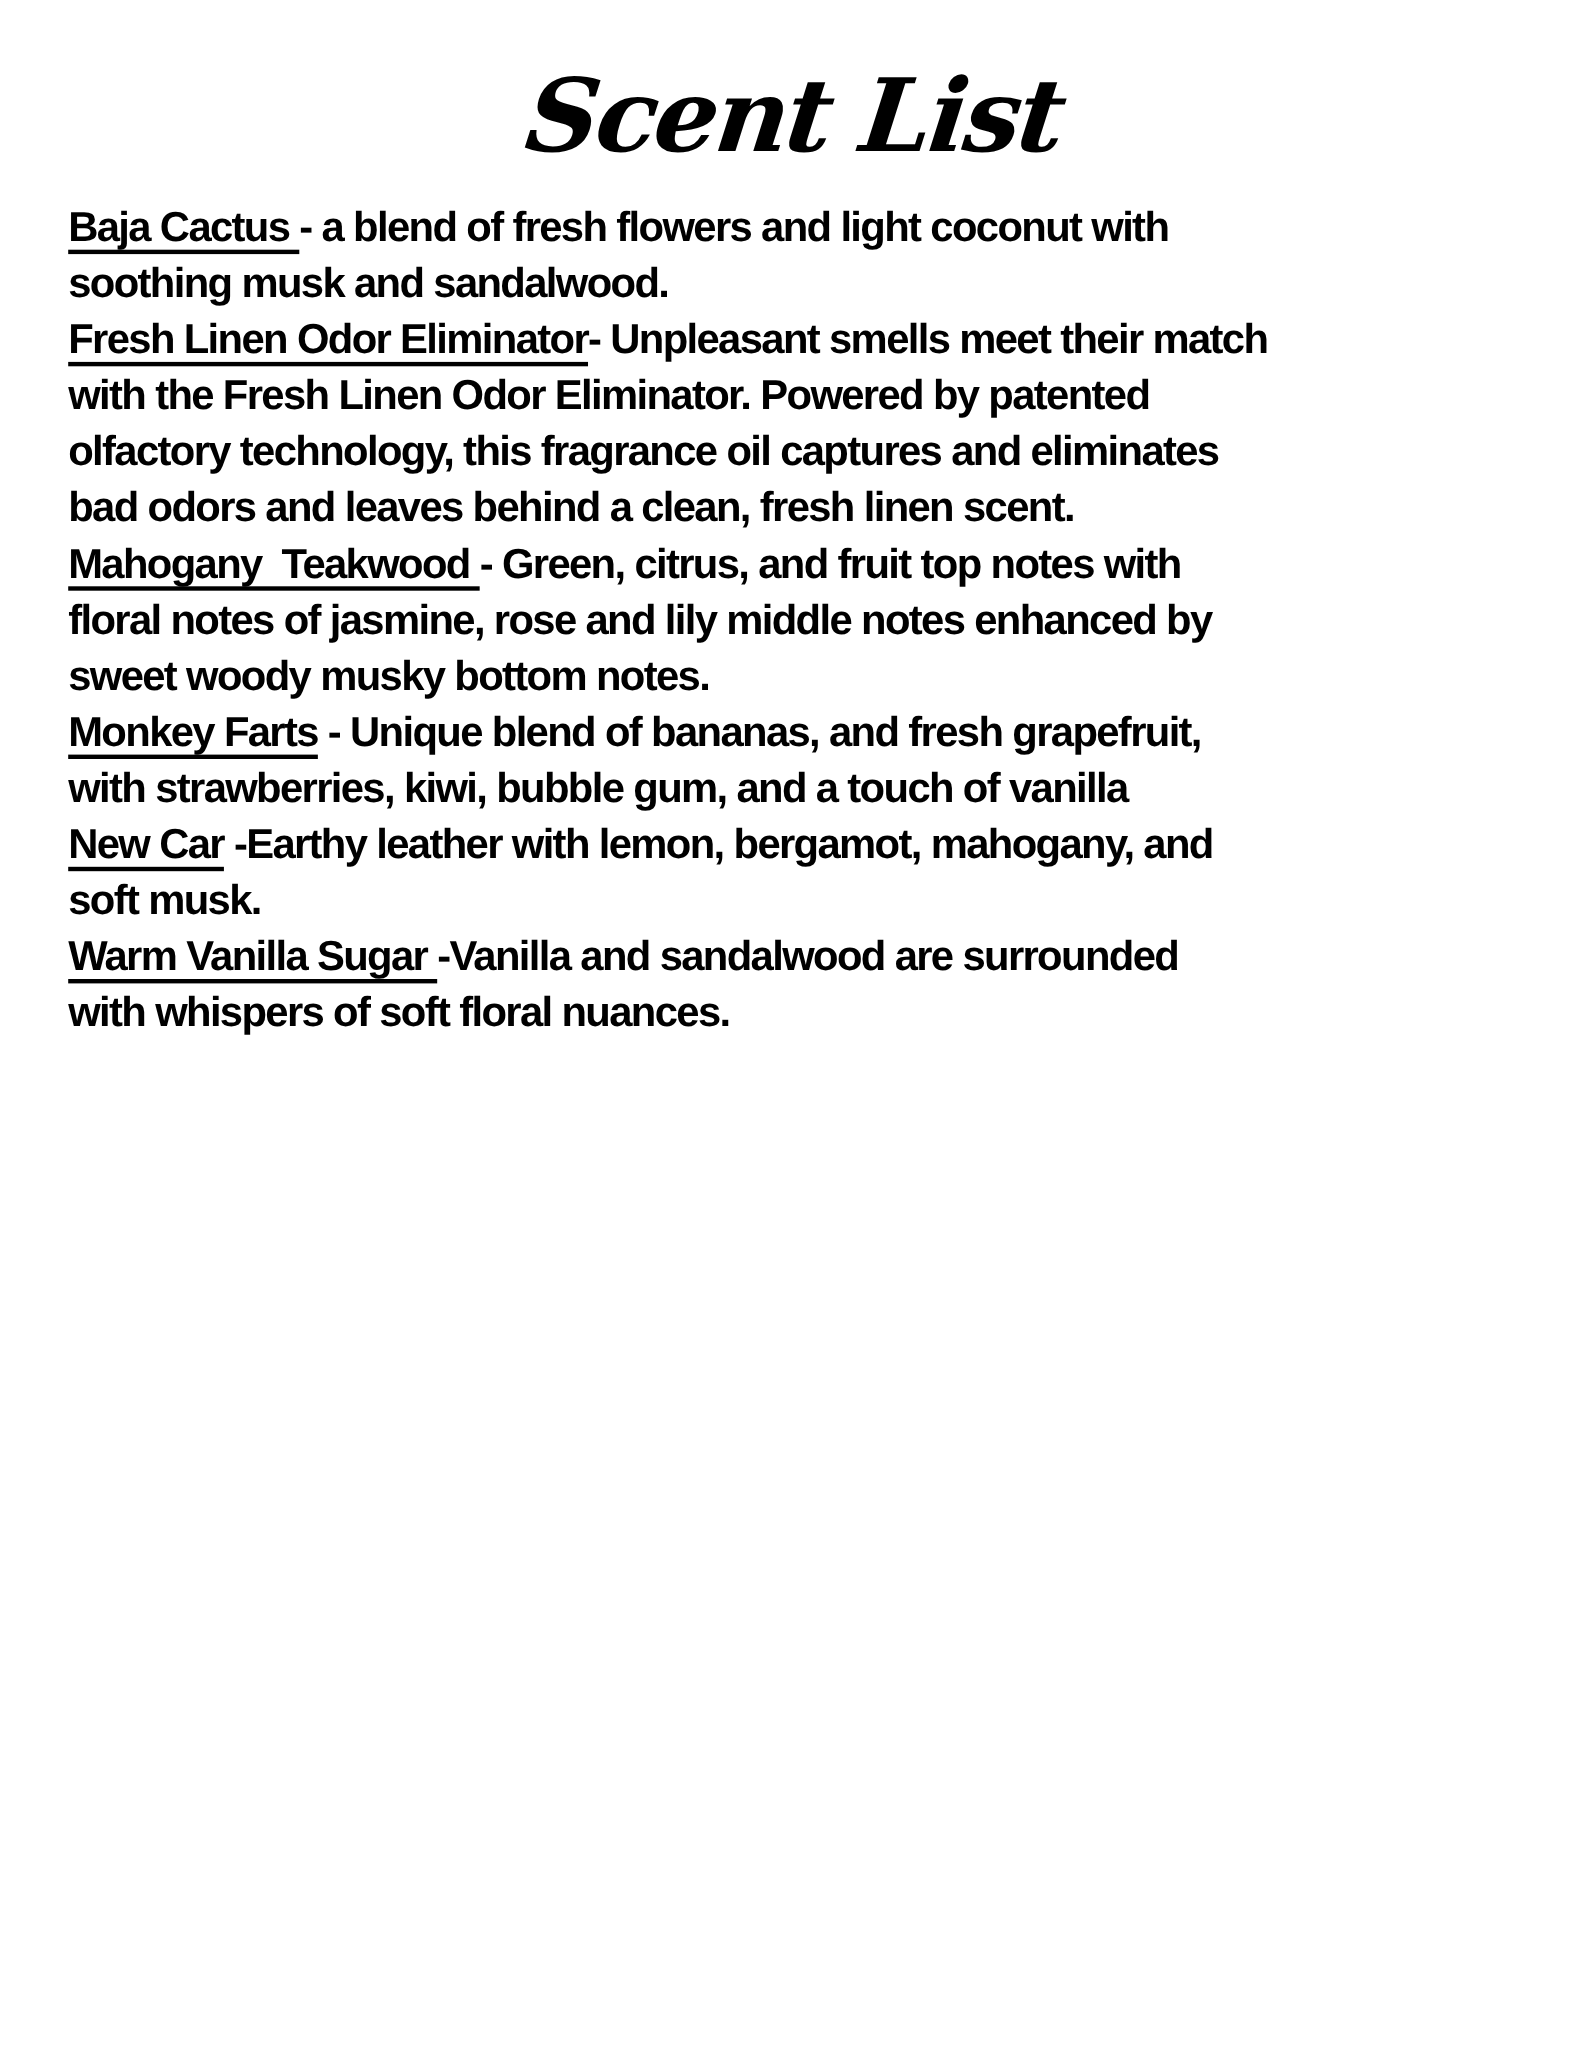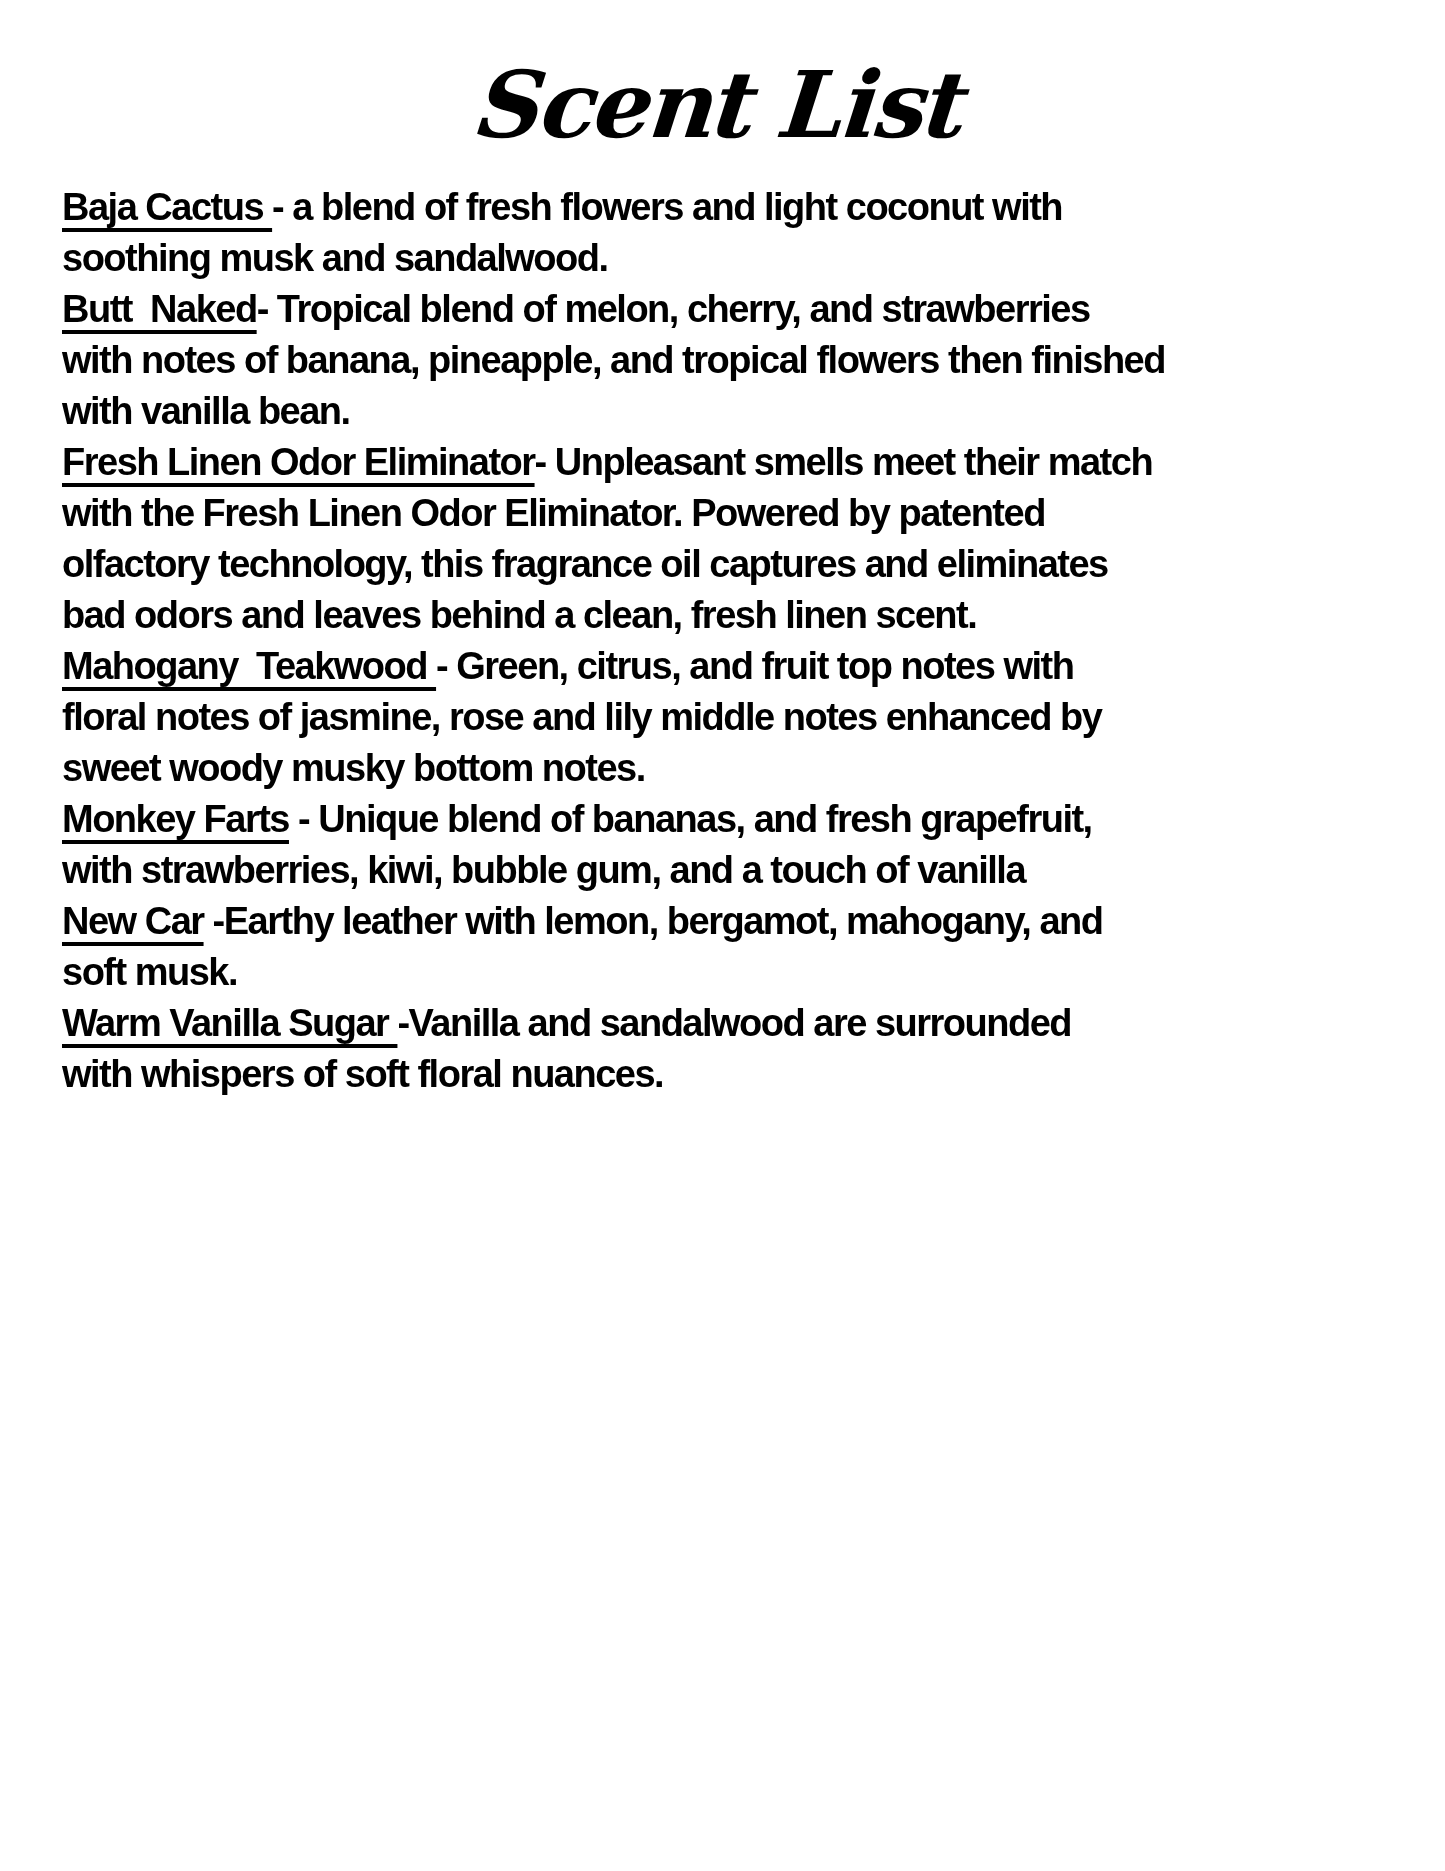--- a/index.html
+++ b/index.html
@@ -49,23 +49,20 @@
 </style>
 </head>
 <body>
 
 <div class="page">
   <h1 class="title">Scent List</h1>
 
   <div class="entries">
     <p class="entry"><span class="scent-name">Baja Cactus </span><span class="scent-desc">- a blend of fresh flowers and light coconut with
 soothing musk and sandalwood.</span></p>
-    <p class="entry"><span class="scent-name">Butt  Naked</span><span class="scent-desc">- Tropical blend of melon, cherry, and strawberries
-with notes of banana, pineapple, and tropical flowers then finished
-with vanilla bean.</span></p>
     <p class="entry"><span class="scent-name">Fresh Linen Odor Eliminator</span><span class="scent-desc">- Unpleasant smells meet their match
 with the Fresh Linen Odor Eliminator. Powered by patented
 olfactory technology, this fragrance oil captures and eliminates
 bad odors and leaves behind a clean, fresh linen scent.</span></p>
     <p class="entry"><span class="scent-name">Mahogany  Teakwood </span><span class="scent-desc">- Green, citrus, and fruit top notes with
 floral notes of jasmine, rose and lily middle notes enhanced by
 sweet woody musky bottom notes.</span></p>
     <p class="entry"><span class="scent-name">Monkey Farts</span><span class="scent-desc"> - Unique blend of bananas, and fresh grapefruit,
 with strawberries, kiwi, bubble gum, and a touch of vanilla</span></p>
     <p class="entry"><span class="scent-name">New Car</span><span class="scent-desc"> -Earthy leather with lemon, bergamot, mahogany, and

